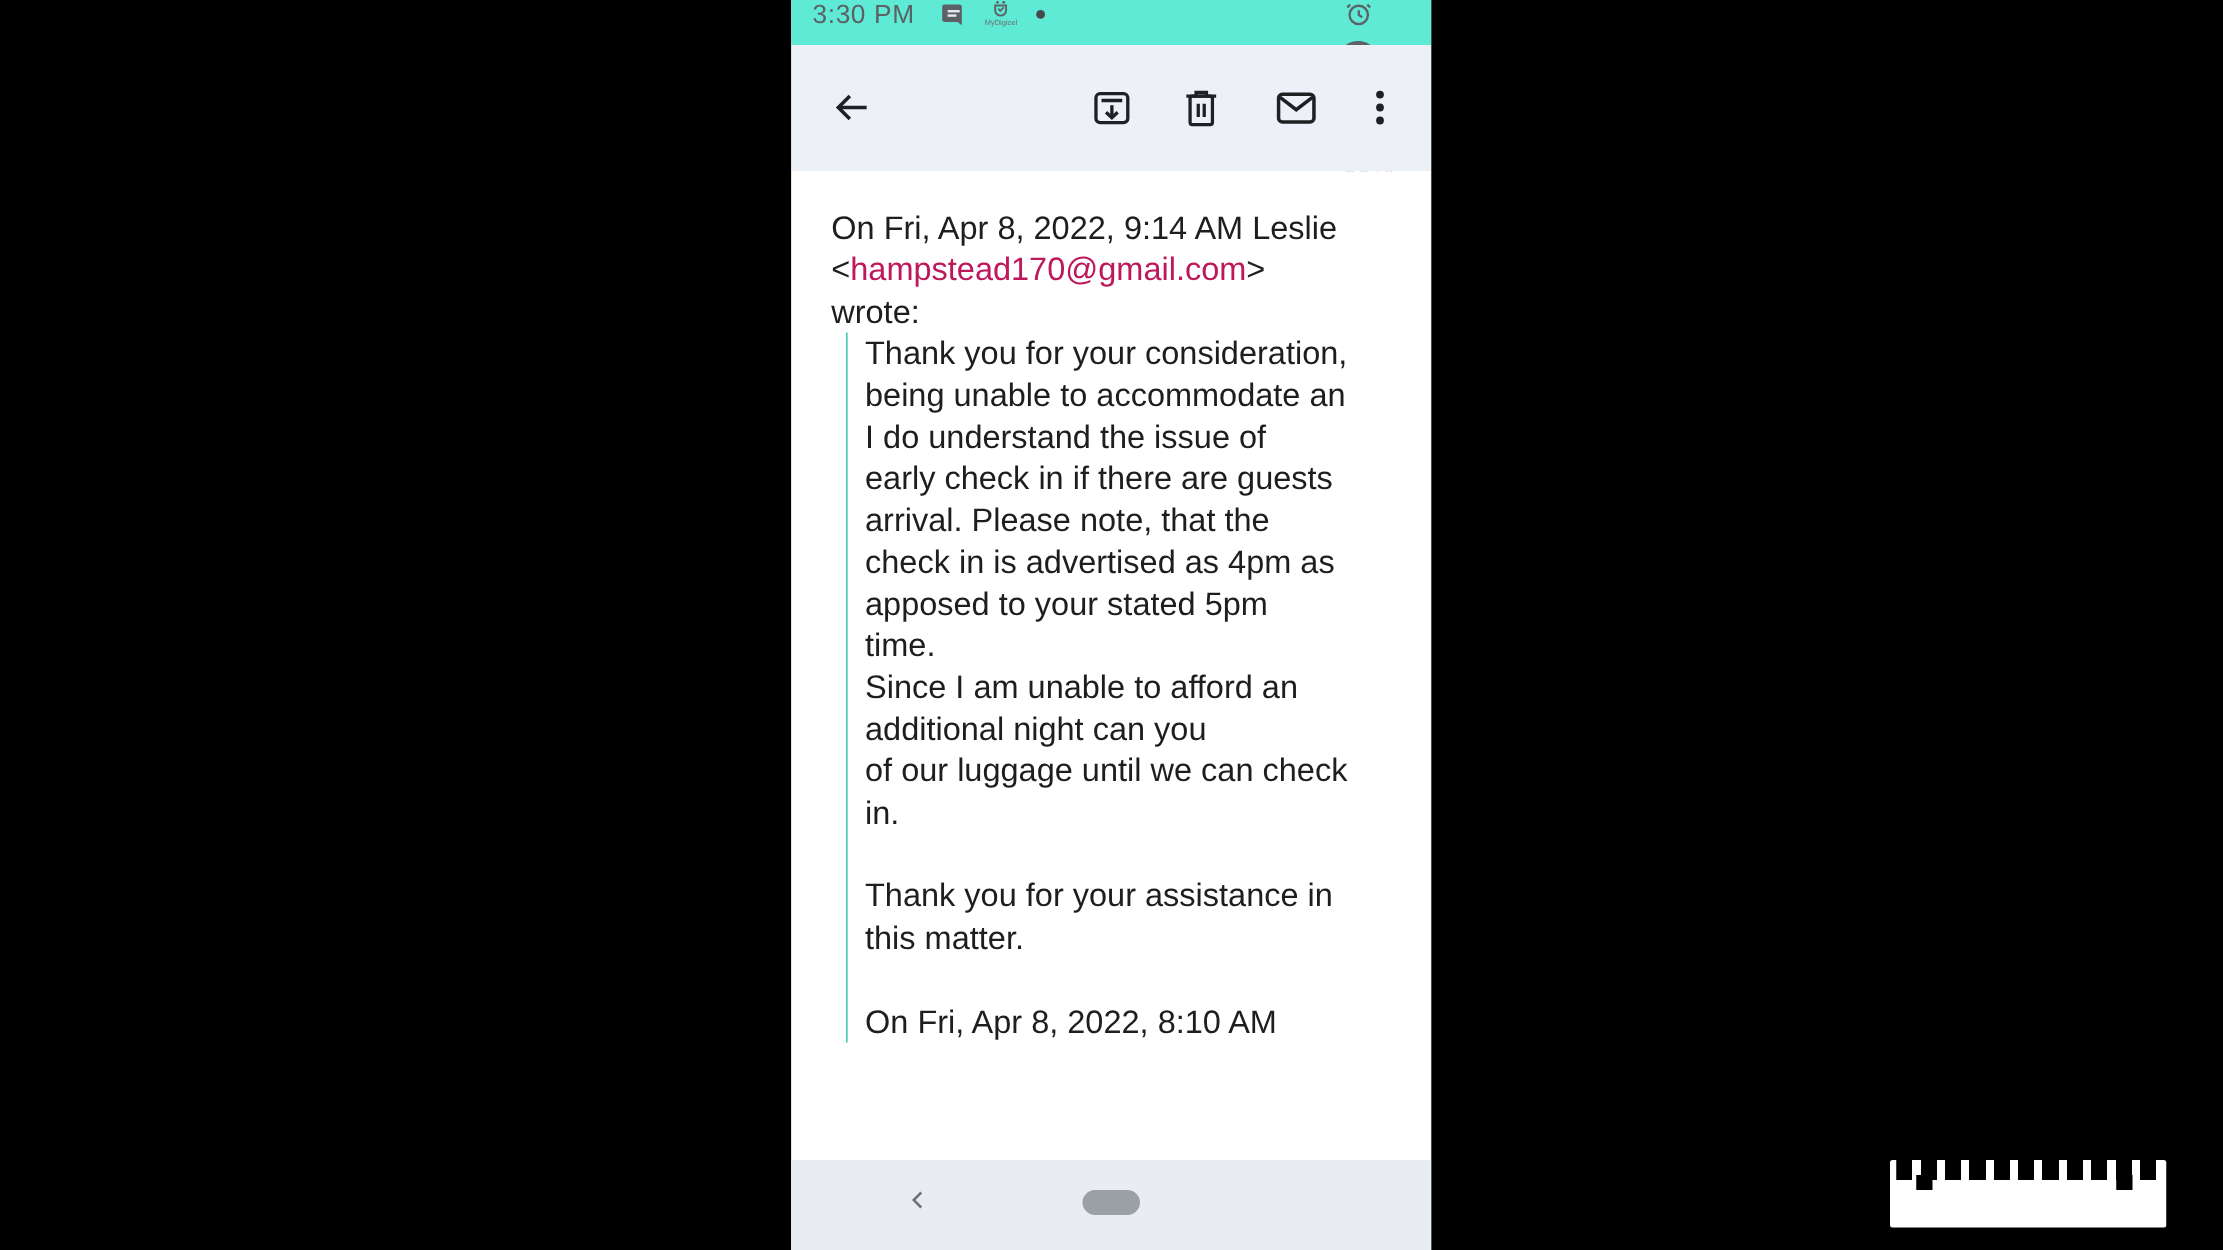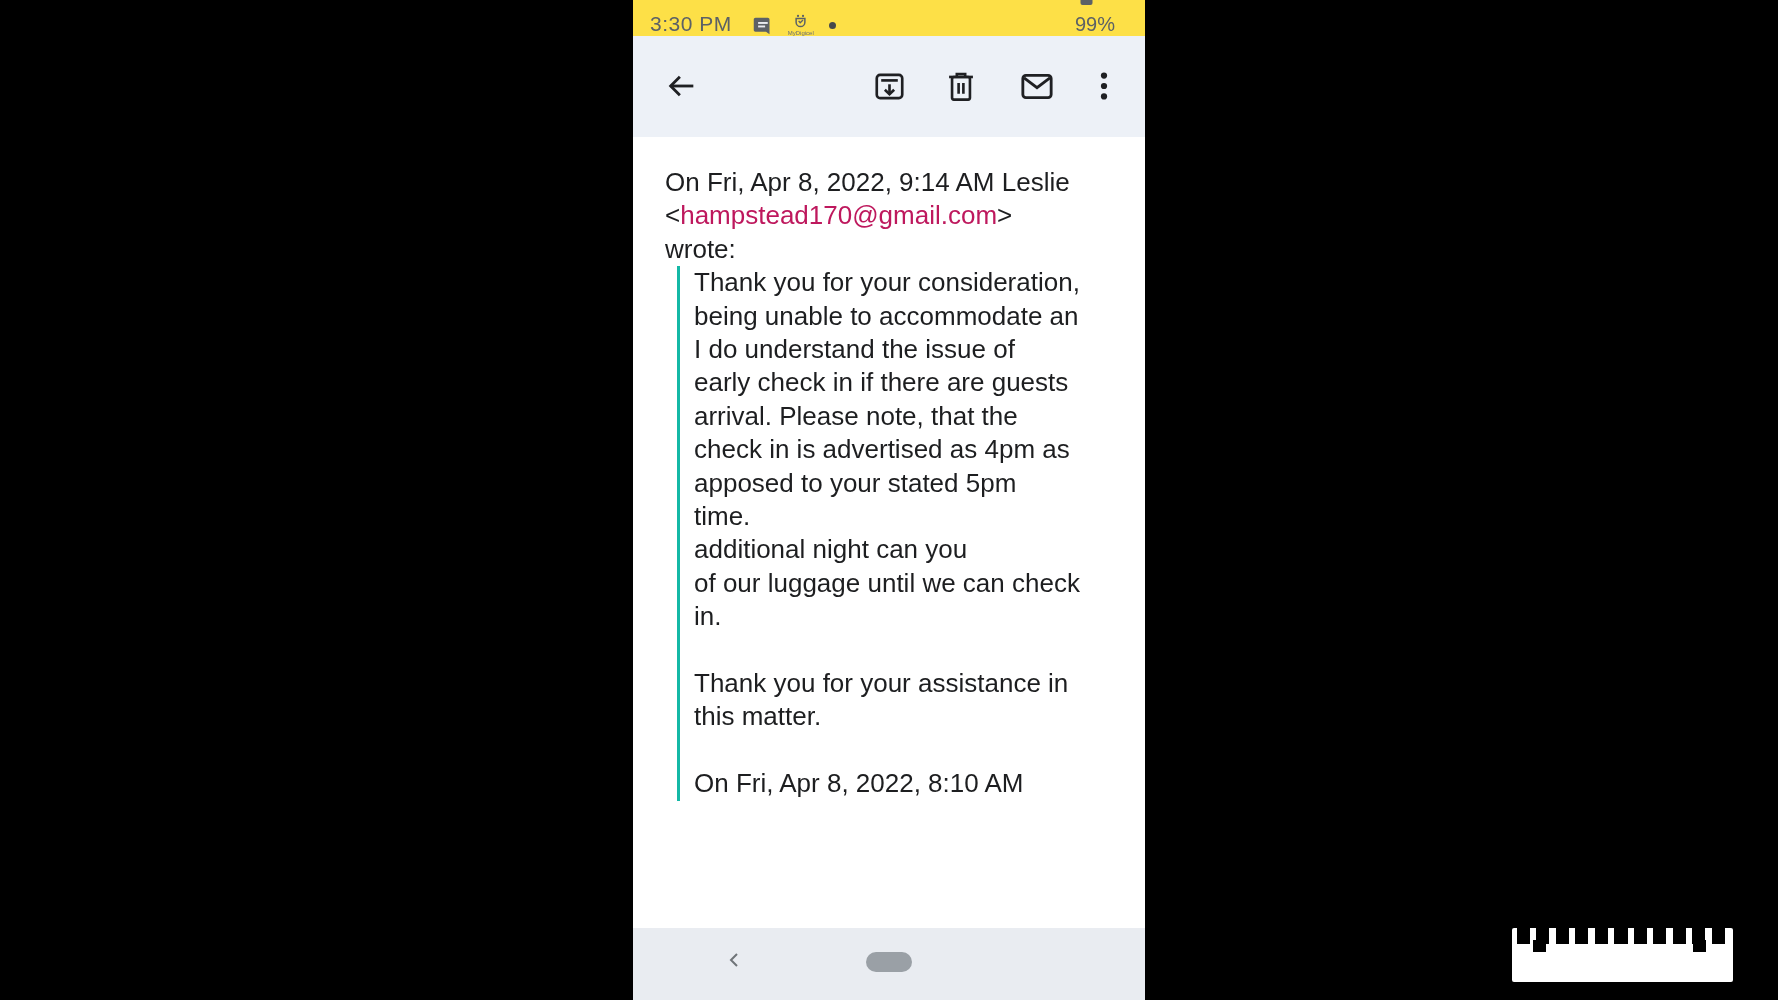--- a/index.html
+++ b/index.html
@@ -6,21 +6,21 @@
   html,body { width:1778px; height:1000px; background:#000; overflow:hidden;
               font-family:"Liberation Sans", sans-serif; }
   .stage { position:relative; width:1778px; height:1000px; background:#000; }
 
   
   .phone { position:absolute; left:633px; top:0; width:512px; height:1000px;
            background:#ffffff; overflow:hidden; }
 
   
   .statusbar { position:absolute; left:0; top:0; width:512px; height:36px;
-               background:#fde047; display:flex; align-items:flex-end;
+               background:#5eead4; display:flex; align-items:flex-start;
                padding:0 30px 0 17px; color:#5c6166; }
   .sb-time { font-size:21px; letter-spacing:.5px; }
   .sb-left-icons { display:flex; align-items:center; gap:15px; margin-left:20px; }
   .sb-right { margin-left:auto; display:flex; align-items:center; gap:8px;flex-direction:column; }
   .sb-batt-pct { font-size:20px;margin-left:16px; }
   .carrier-wrap { display:flex; flex-direction:column; align-items:center; }
   .carrier-label { font-size:6px; color:#6b6f74; line-height:6px; margin-top:1px; }
   .sb-dot { width:7px; height:7px; border-radius:50%; background:#45484c; }
   .sig-wrap { position:relative; width:26px; height:24px; }
   .sig-4g { position:absolute; left:0; top:0; font-size:10px; font-weight:bold; color:#5c6166; }
@@ -32,21 +32,21 @@
   .tb-btn { position:absolute; width:44px; height:44px; top:28px;
             display:flex; align-items:center; justify-content:center; }
 
   
   .content { position:absolute; left:0; top:137px; width:512px; height:863px;
              background:#ffffff; }
   .bodytext { position:absolute; left:32px; top:29px; width:460px;
               font-size:26px; line-height:33.4px; color:#1d1e20; }
   .ln { min-height:33.4px; white-space:nowrap; }
   .mail-link { color:#be185d; }
-  .quote { border-left:3px solid #14b8a6; margin-left:12px; padding-left:14px; }
+  .quote { border-left:1px solid #14b8a6; margin-left:12px; padding-left:14px; }
 
   
   .navbar { position:absolute; left:0; top:928px; width:512px; height:72px;
             background:#e9ecf1; }
   .nav-back { position:absolute; left:92px; top:22px; width:20px; height:20px; }
   .nav-pill { position:absolute; left:50%; top:24px; transform:translateX(-50%);
               width:46px; height:20px; border-radius:10px; background:#9aa0a6; }
 
   
   .redact-box { position:absolute; left:1512px; top:928px; width:221px; height:54px;
@@ -163,20 +163,21 @@
 
         <div class="quote">
           <div class="ln">Thank you for your consideration,</div>
           <div class="ln">being unable to accommodate an</div>
           <div class="ln">I do understand the issue of</div>
           <div class="ln">early check in if there are guests</div>
           <div class="ln">arrival. Please note, that the</div>
           <div class="ln">check in is advertised as 4pm as</div>
           <div class="ln">apposed to your stated 5pm</div>
           <div class="ln">time.</div>
+          <div class="ln">Since I am unable to afford an</div>
           <div class="ln">additional night can you</div>
           <div class="ln">of our luggage until we can check</div>
           <div class="ln">in.</div>
           <div class="ln"></div>
           <div class="ln">Thank you for your assistance in</div>
           <div class="ln">this matter.</div>
           <div class="ln"></div>
           <div class="ln">On Fri, Apr 8, 2022, 8:10 AM</div>
         </div>
       </div>

